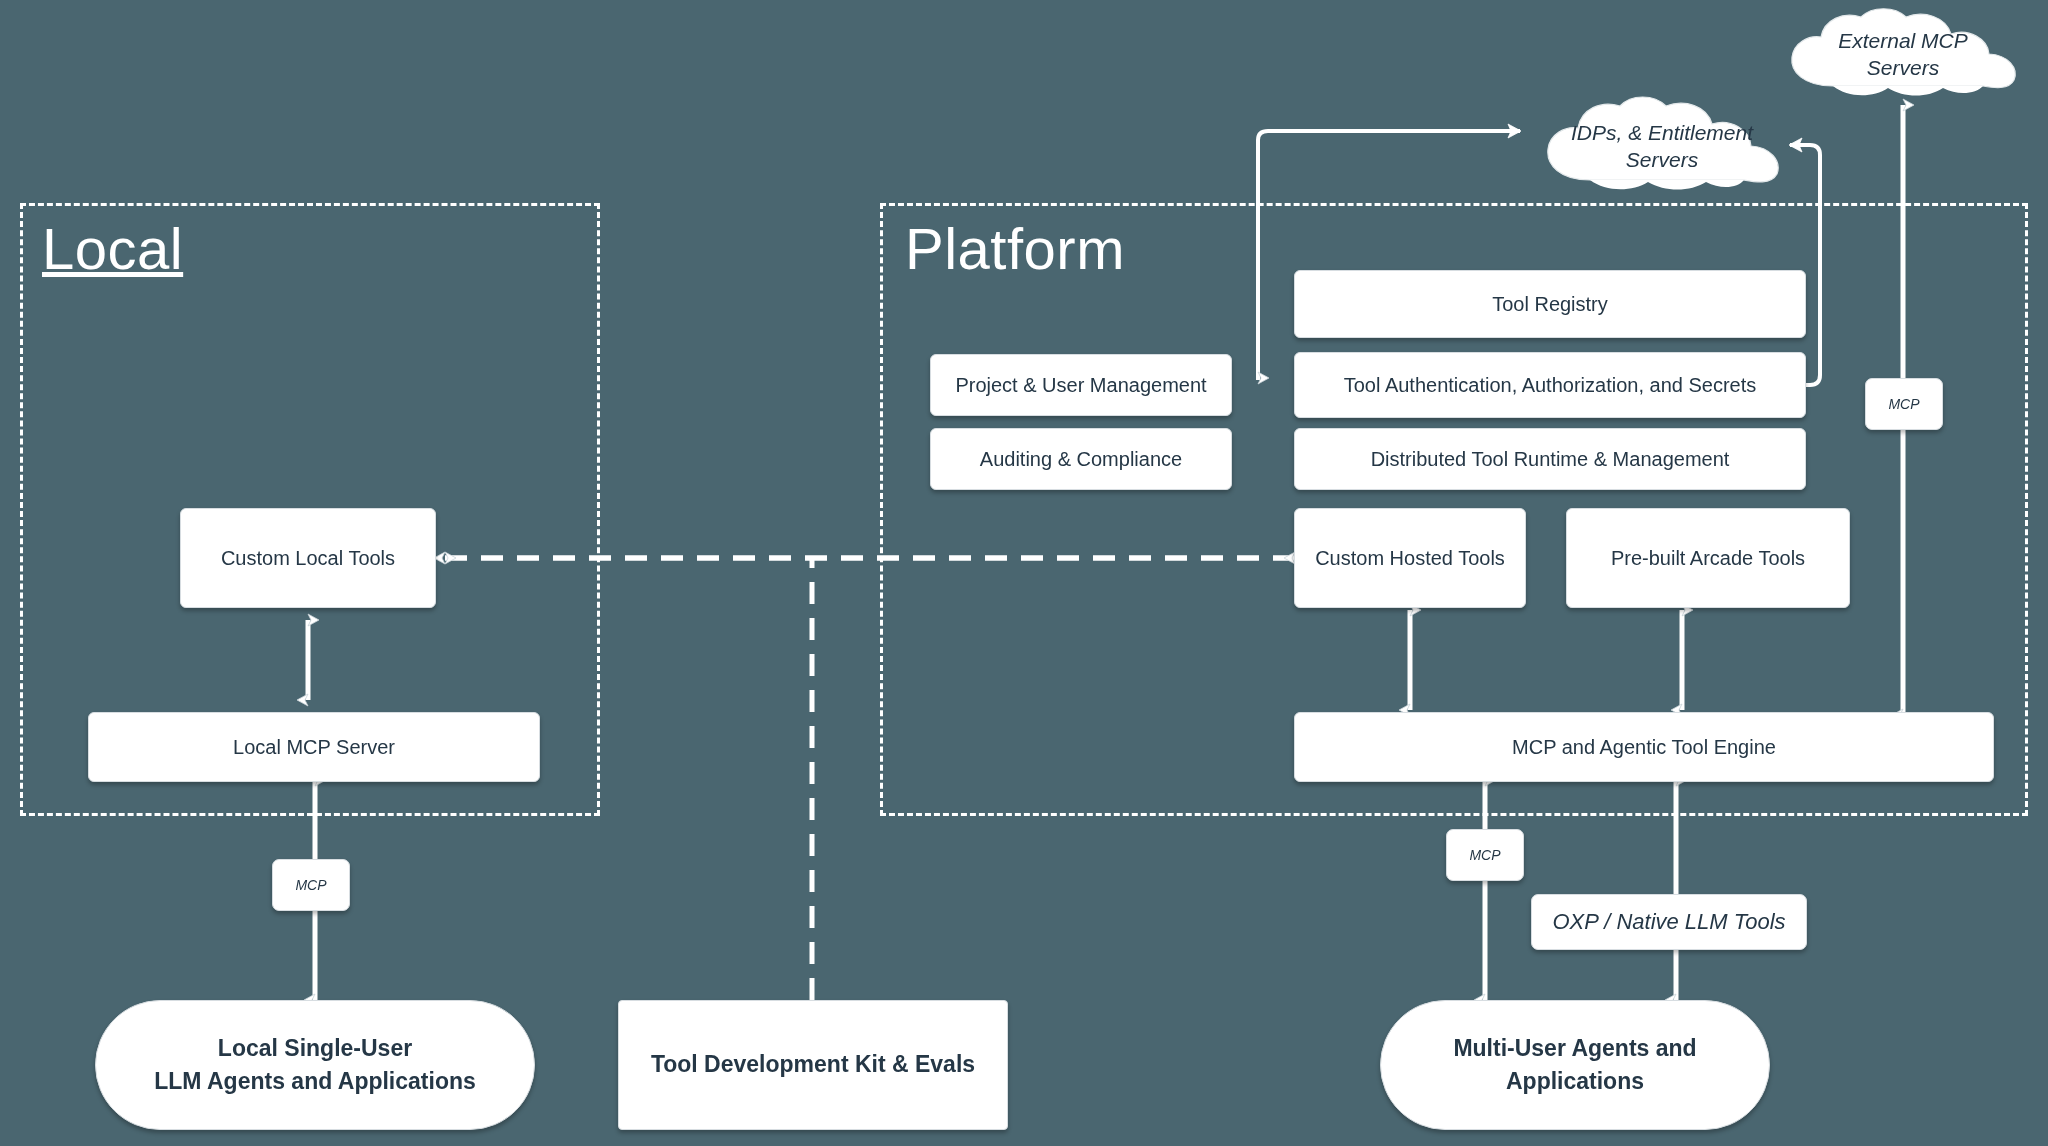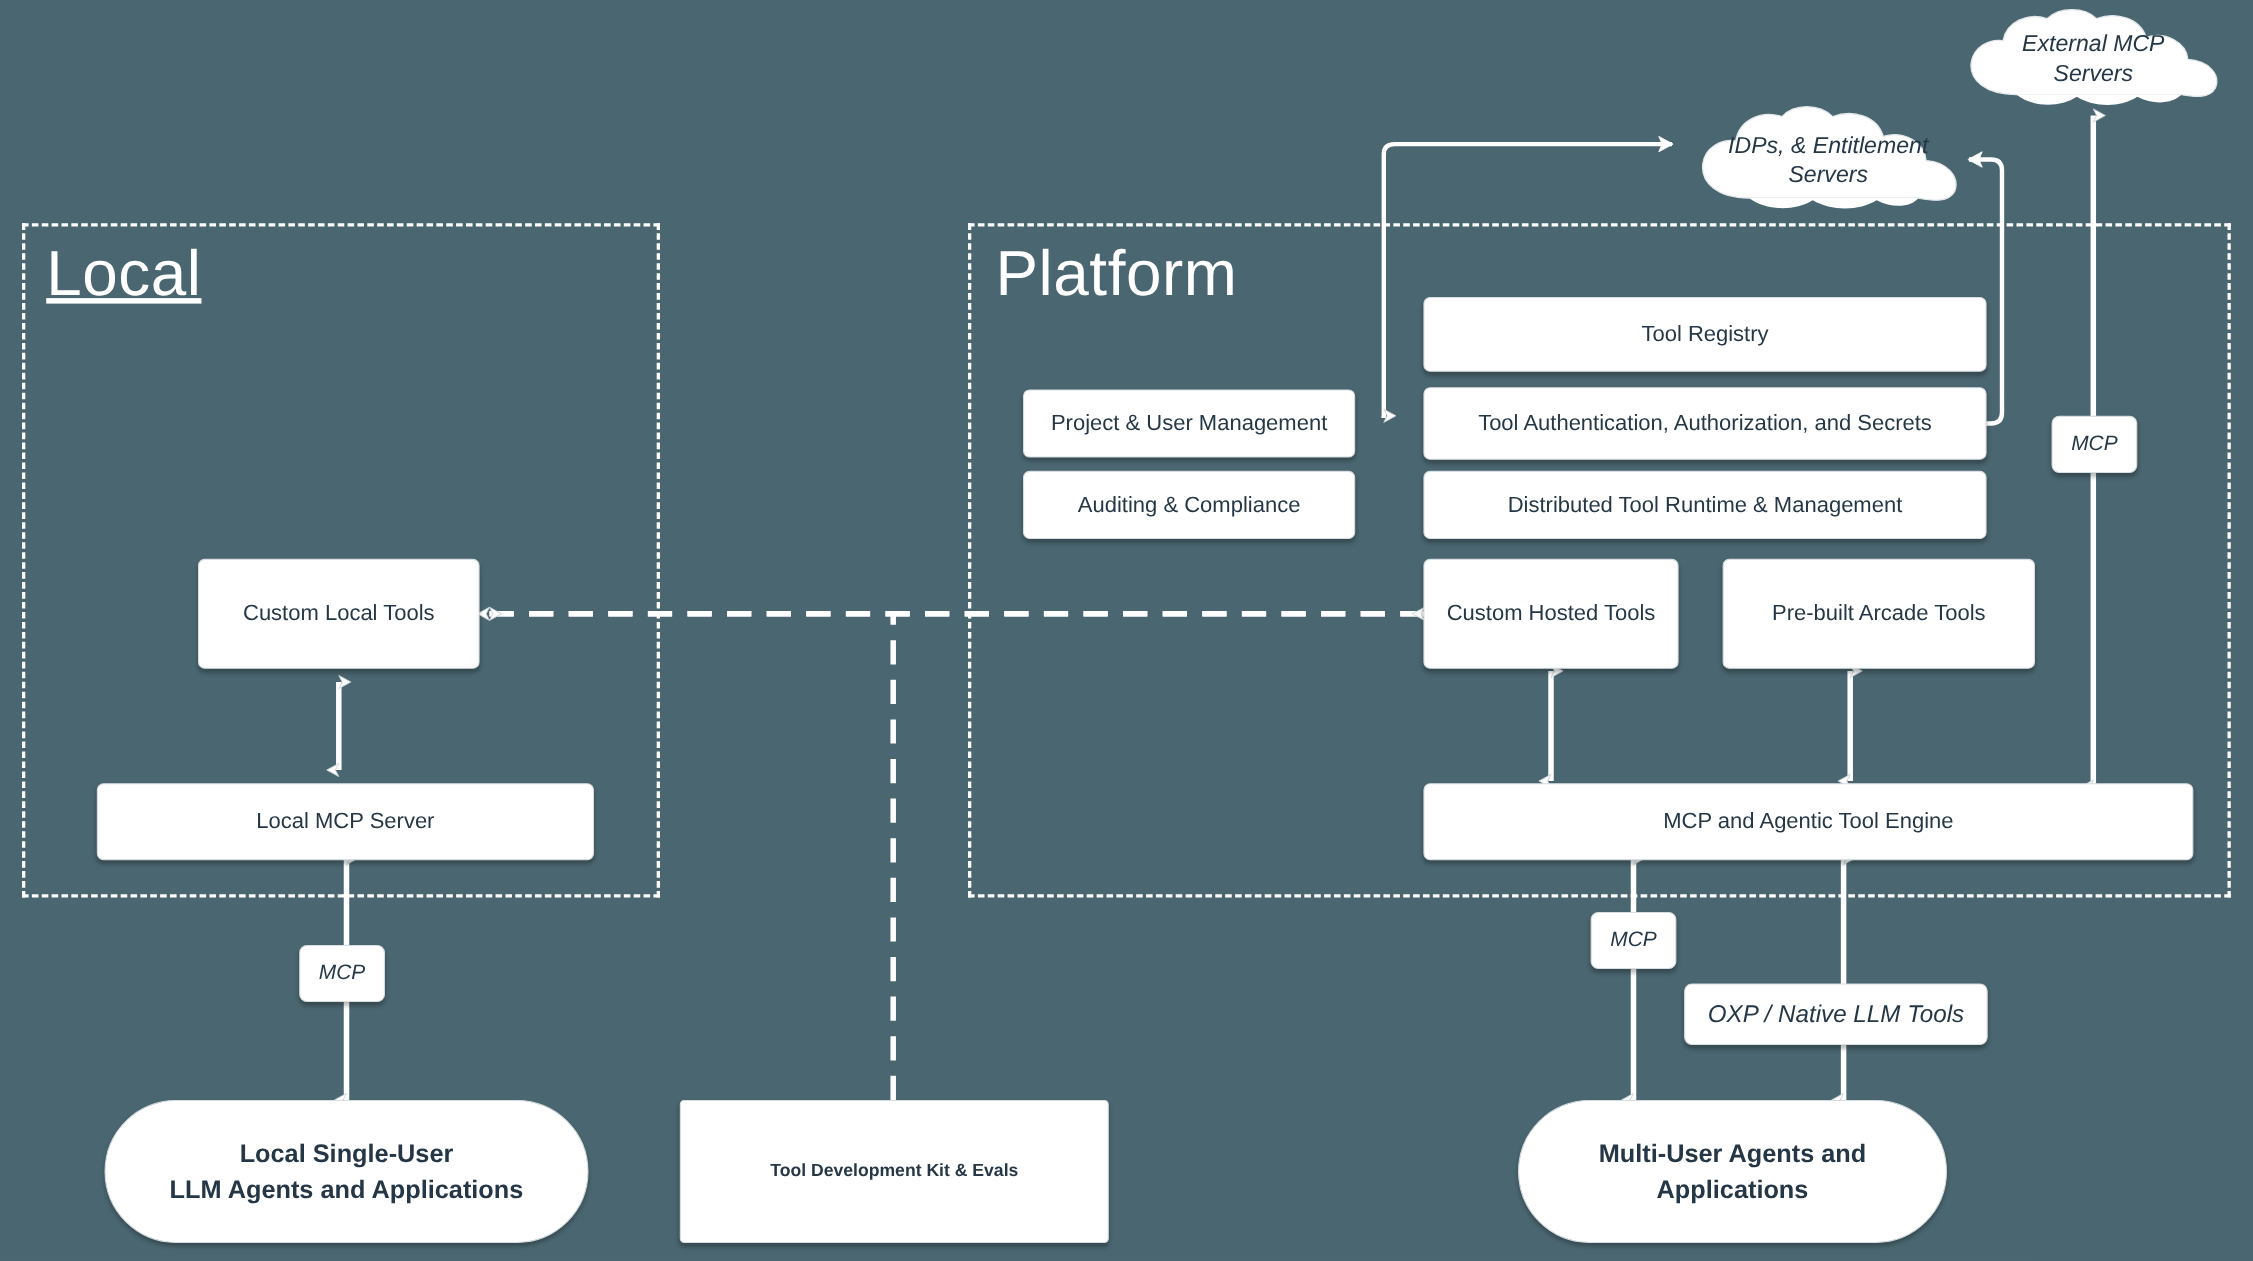--- a/index.html
+++ b/index.html
@@ -45,25 +45,25 @@
   }
   .pill{
     border-radius:80px;
     font-weight:bold;
     font-size:23px;
     line-height:1.45;
   }
   .sq-node{
     border-radius:4px;
     font-weight:bold;
-    font-size:16px;
+    font-size:23px;
   }
   .label-chip{
     font-style:italic;
-    font-size:19px;
+    font-size:14px;
     border-radius:7px;
     padding:6px 4px;
     z-index:40;
   }
   .label-wide{
     font-style:italic;
     font-size:22px;
     border-radius:7px;
     z-index:40;
   }

